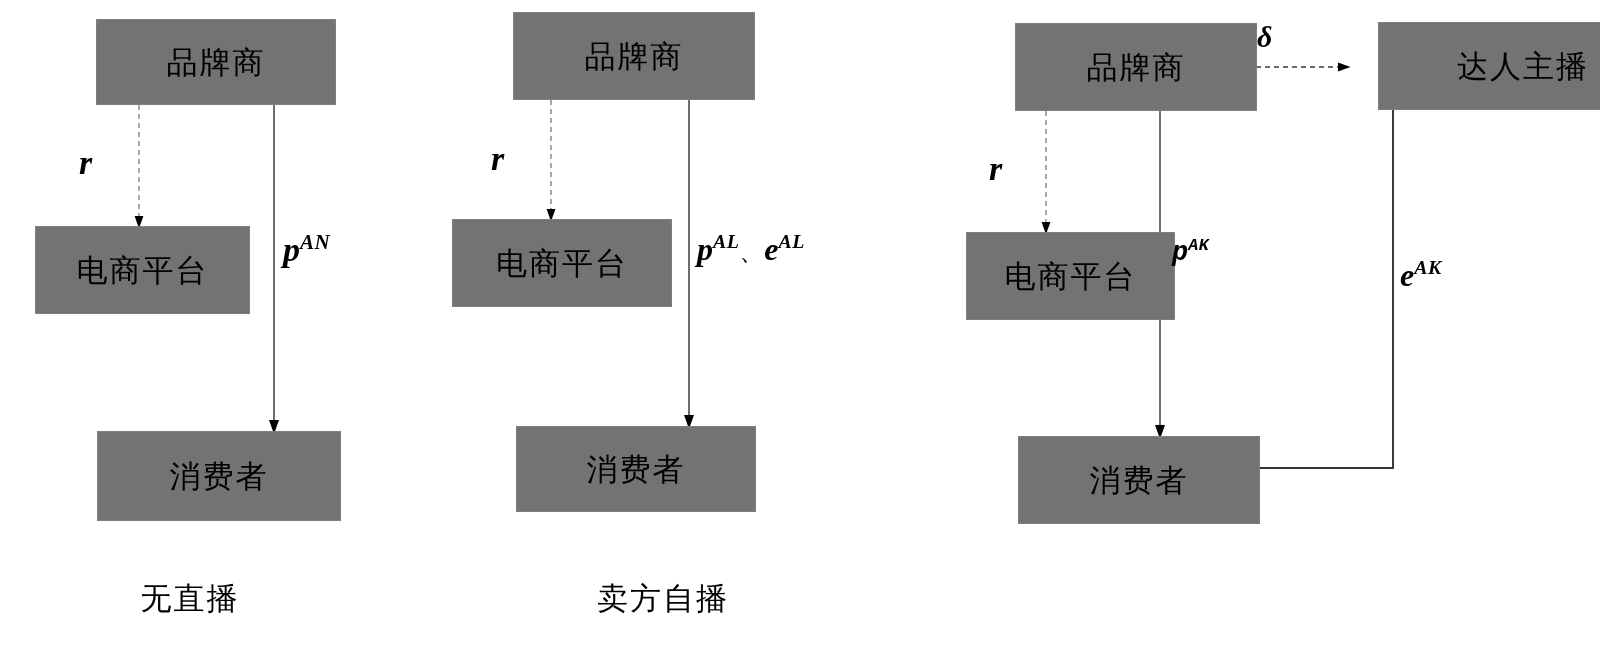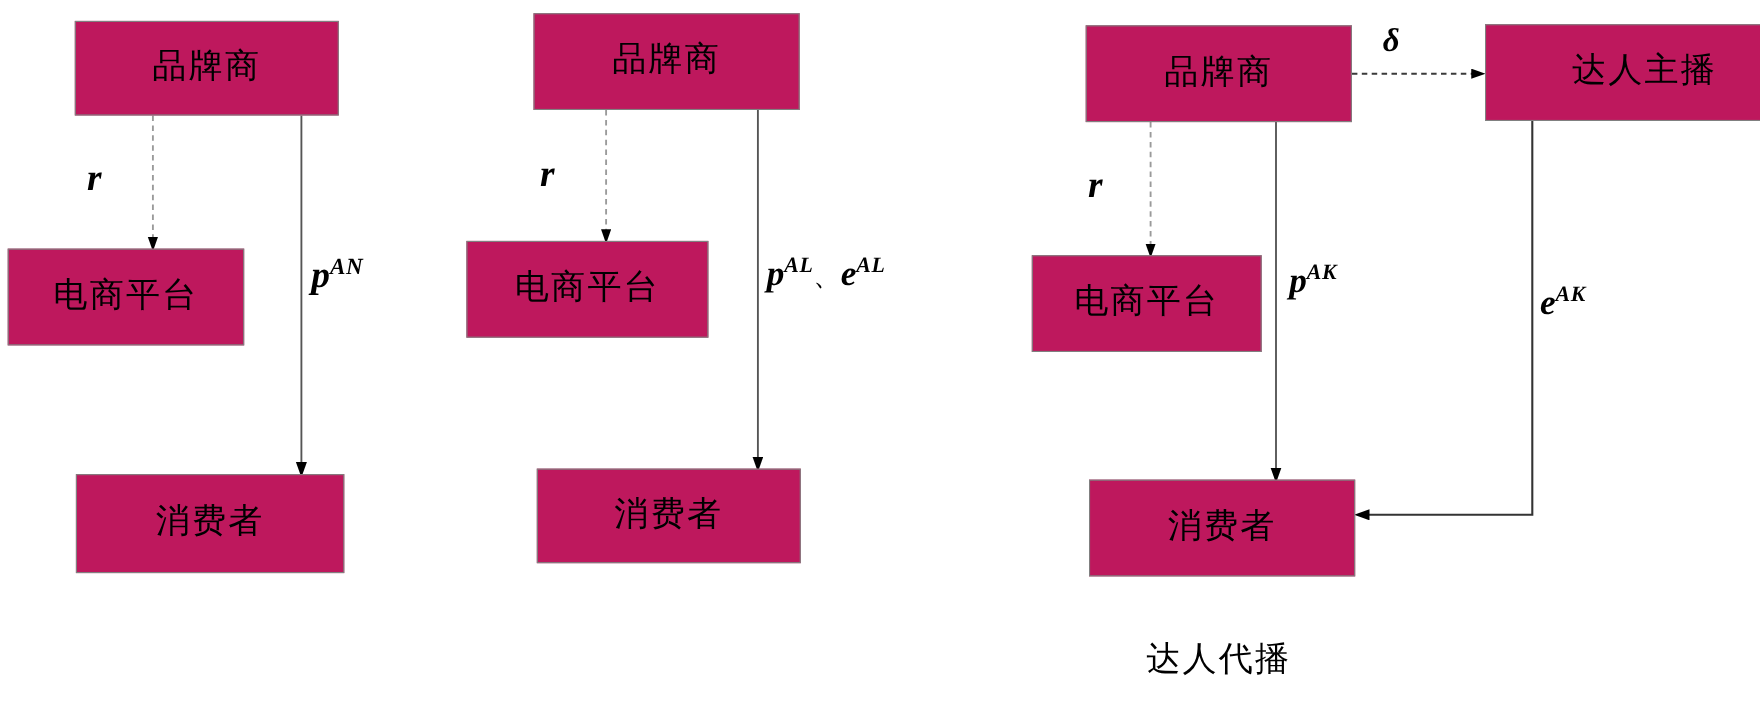--- a/index.html
+++ b/index.html
@@ -12,30 +12,31 @@
     width: 1600px;
     height: 655px;
     background: #ffffff;
     overflow: hidden;
     font-family: "Liberation Serif", "DejaVu Serif", serif;
   }
   .node {
     position: absolute;
     box-sizing: border-box;
     border: 1.6px solid #808080;
-    background: #be185d;
+    background: #737373;
     display: flex;
     align-items: center;
     justify-content: center;
     color: #000000;
-    font-family: Liberation Mono, monospace;
+    font-family: Liberation Sans, sans-serif;
     font-size: 31px;
     letter-spacing: 2px;
     line-height: 1;
     white-space: nowrap;
+    margin-left: 28px;
   }
   .caption {
     position: absolute;
     color: #000000;
     font-family: "Liberation Serif", "DejaVu Serif", serif;
     font-size: 31px;
     letter-spacing: 2px;
     white-space: nowrap;
     text-align: center;
   }
@@ -107,49 +108,50 @@
   <div class="node" style="left:7px; top:226px; width:215px; height:88px;">电商平台</div>
 
   <div class="node" style="left:69px; top:431px; width:244px; height:90px;">消费者</div>
 
   <div class="edge-label" style="left:79px; top:146px; font-size:34px;">r</div>
 
   <div class="edge-label" style="left:283px; top:232px; font-size:34px;text-align:center;">
     <span>p</span><span class="sup">AN</span>
   </div>
 
+  <div class="caption" style="left:60px; top:578px; width:260px;">无直播</div>
 
   <div class="node" style="left:485px; top:12px; width:242px; height:88px;">品牌商</div>
 
   <div class="node" style="left:424px; top:219px; width:220px; height:88px;">电商平台</div>
 
   <div class="node" style="left:488px; top:426px; width:240px; height:86px;">消费者</div>
 
   <div class="edge-label" style="left:491px; top:142px; font-size:34px;">r</div>
 
   <div class="edge-label" style="left:697px; top:232px; font-size:32px;">
     <span>p</span><span class="sup">AL</span><span class="sep">、</span><span>e</span><span class="sup">AL</span>
   </div>
 
+  <div class="caption" style="left:530px; top:578px; width:266px;">卖方自播</div>
 
   <div class="node" style="left:987px; top:23px; width:242px; height:88px;">品牌商</div>
 
   <div class="node" style="left:1350px; top:22px; width:290px; height:88px;">达人主播</div>
 
   <div class="node" style="left:938px; top:232px; width:209px; height:88px;">电商平台</div>
 
   <div class="node" style="left:990px; top:436px; width:242px; height:88px;">消费者</div>
 
   <div class="edge-label" style="left:989px; top:152px; font-size:34px;">r</div>
 
   <div class="edge-label" style="left:1257px; top:22px; font-size:30px;">δ</div>
 
-  <div class="edge-label" style="left:1172px; top:238px; font-size:32px;">
+  <div class="edge-label" style="left:1172px; top:238px; font-size:27px;font-family:Liberation Mono, monospace;">
     <span>p</span><span class="sup">AK</span>
   </div>
 
   <div class="edge-label" style="left:1400px; top:228px; font-size:32px;margin-top:30px;">
     <span>e</span><span class="sup">AK</span>
   </div>
 
-  <div class="caption" style="left:975px; top:578px; width:266px;">达人代播</div>
 
 </div>
 
 </body></html>

